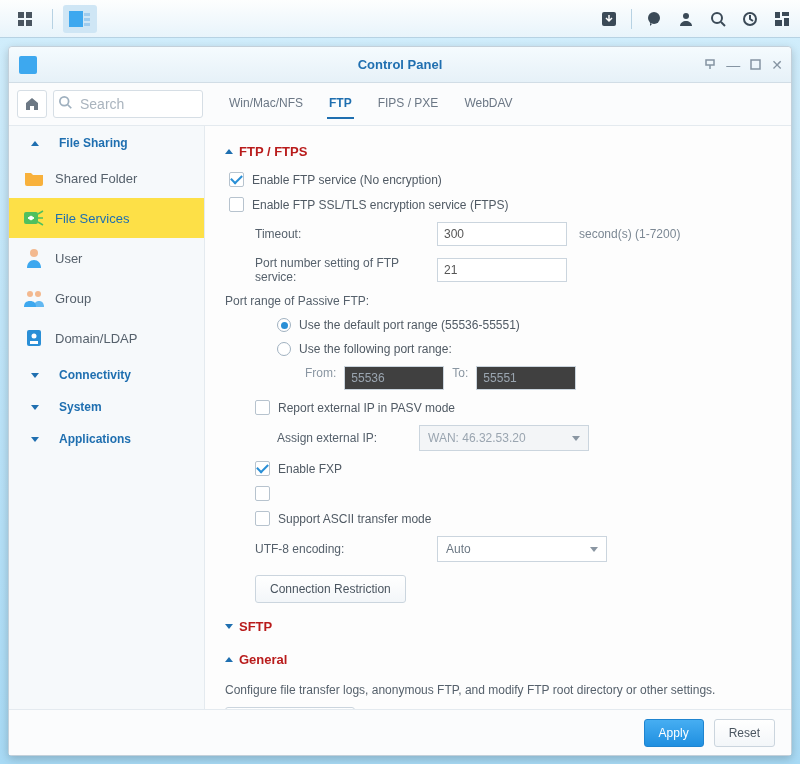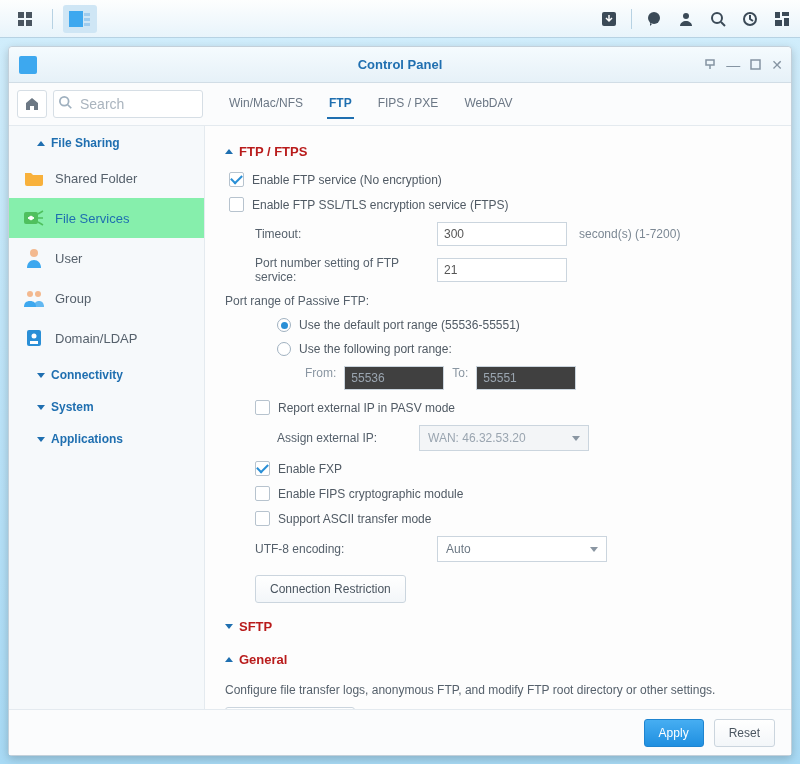--- a/index.html
+++ b/index.html
@@ -23,23 +23,23 @@
   .home-btn { width:30px; height:28px; display:flex; align-items:center; justify-content:center; border:1px solid #d6dee5; border-radius:3px; background:#fff; cursor:pointer;}
   .search-wrap { position:relative; width:150px;}
   .search-input { width:100%; height:28px; padding:0 8px 0 26px; border:1px solid #d6dee5; border-radius:3px; font-size:14px; color:#555;}
   .search-input::placeholder { color:#aab4be;}
   .search-icon { position:absolute; left:6px; top:6px; color:#9fb0bf;}
   .tabs { display:flex; gap:22px; padding-left:18px;}
   .tab { padding:7px 2px; color:#6b7785; font-size:12px; cursor:pointer; border-bottom:2px solid transparent;}
   .tab.active { color:#1f6fb0; border-bottom:2px solid #1f6fb0; font-weight:bold;}
   .body-wrap { flex:1; display:flex; overflow:hidden;}
   .sidebar { width:196px; background:#f6f9fb; border-right:1px solid #e4eaef; overflow-y:auto; padding-bottom:10px;}
-  .sidebar-group-header { color:#1f6fb0; font-size:12px; font-weight:bold; padding:10px 28px 8px; cursor:pointer; display:flex; align-items:center; gap:6px;}
+  .sidebar-group-header { color:#1f6fb0; font-size:12px; font-weight:bold; padding:10px 22px 8px; cursor:pointer; display:flex; align-items:center; gap:20px;}
   .sidebar-item { display:flex; align-items:center; gap:10px; padding:9px 14px; font-size:13px; color:#56616c; cursor:pointer;}
-  .sidebar-item.active { background:#86efac; color:#1f6fb0;}
+  .sidebar-item.active { background:#fde047; color:#1f6fb0;}
   .sb-icon { width:22px; height:22px; display:flex; align-items:center; justify-content:center; border-radius:3px;}
   .content { flex:1; overflow-y:auto; padding:0 0 0 0; position:relative;}
   .content-inner { padding:8px 20px 16px 20px;}
   .section-header { color:#b91c1c; font-weight:bold; font-size:13px; padding:10px 0 8px; display:flex; align-items:center; gap:6px; cursor:pointer;}
   .check-row { display:flex; align-items:center; gap:8px; padding:5px 0 5px 4px; font-size:12px;}
   .chk { width:15px; height:15px; border:1px solid #b7c3ce; border-radius:2px; background:#fff; display:inline-flex; align-items:center; justify-content:center; cursor:pointer;}
   .chk.checked::after { content:""; display:block; width:9px; height:5px; border-left:2px solid #2a8fd6; border-bottom:2px solid #2a8fd6; transform: rotate(-45deg) translate(1px,-1px);}
   .form-row { display:flex; align-items:center; gap:12px; padding:5px 0 5px 30px; font-size:12px;}
   .form-row label.fl { width:170px; color:#56616c;}
   .txt { width:130px; height:24px; border:1px solid #cbd5de; padding:0 6px; font-size:12px; color:#555;}
@@ -295,21 +295,20 @@
               <span class="chev chev-gray-down"></span>
             </div>
           </div>
 
           <div class="check-row sub-indent">
             <span class="chk checked"></span>
             <span>Enable FXP</span>
           </div>
           <div class="check-row sub-indent">
             <span class="chk"></span>
-            <span>Enable FIPS cryptographic module</span>
           </div>
           <div class="check-row sub-indent">
             <span class="chk"></span>
             <span>Support ASCII transfer mode</span>
           </div>
 
           <div class="form-row">
             <label class="fl" style="width:170px">UTF-8 encoding:</label>
             <div class="dropdown">
               <span>Auto</span>

